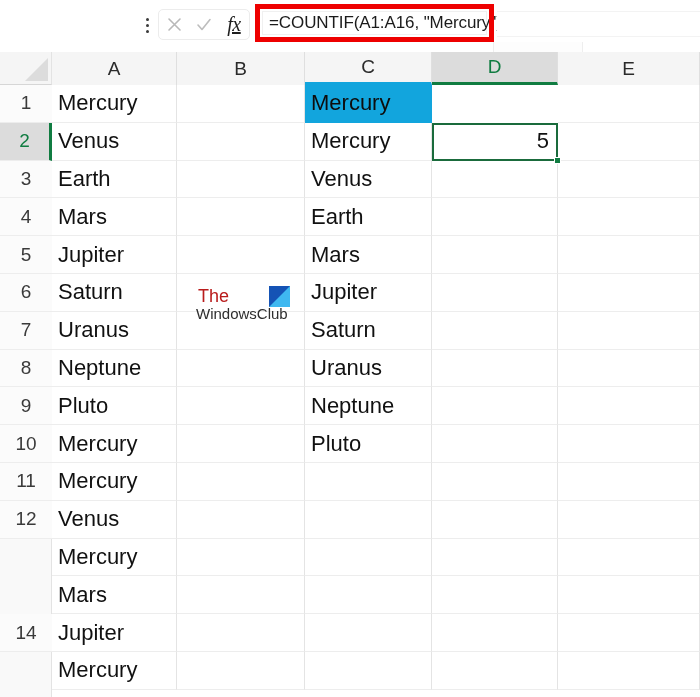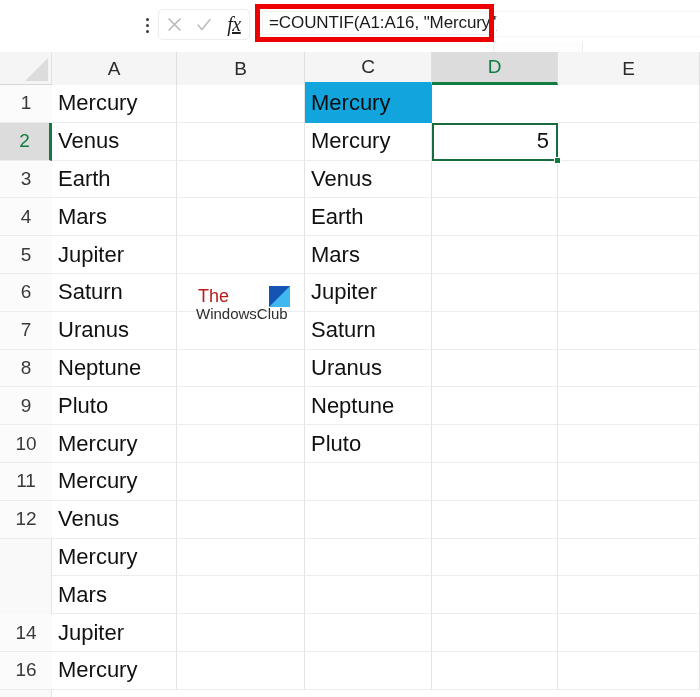--- a/index.html
+++ b/index.html
@@ -393,23 +393,20 @@
       </div>
       <div class="row-head" style="top: 378px; height: 37.8px;">
         <span>11</span>
       </div>
       <div class="row-head" style="top: 415.8px; height: 37.8px;">
         <span>12</span>
       </div>
       <div class="row-head" style="top: 529.2px; height: 37.8px;">
         <span>14</span>
       </div>
-      <div class="row-head" style="top: 567px; height: 37.8px;">
-        <span>16</span>
-      </div>
     </div>
   <div id="cell-canvas">
       <div class="cell" style="left: 0px; width: 125px; top: 0px; height: 37.8px;">
         <span>Mercury</span>
       </div>
       <div class="cell" style="left: 0px; width: 125px; top: 37.8px; height: 37.8px;">
         <span>Venus</span>
       </div>
       <div class="cell" style="left: 0px; width: 125px; top: 75.6px; height: 37.8px;">
         <span>Earth</span>

